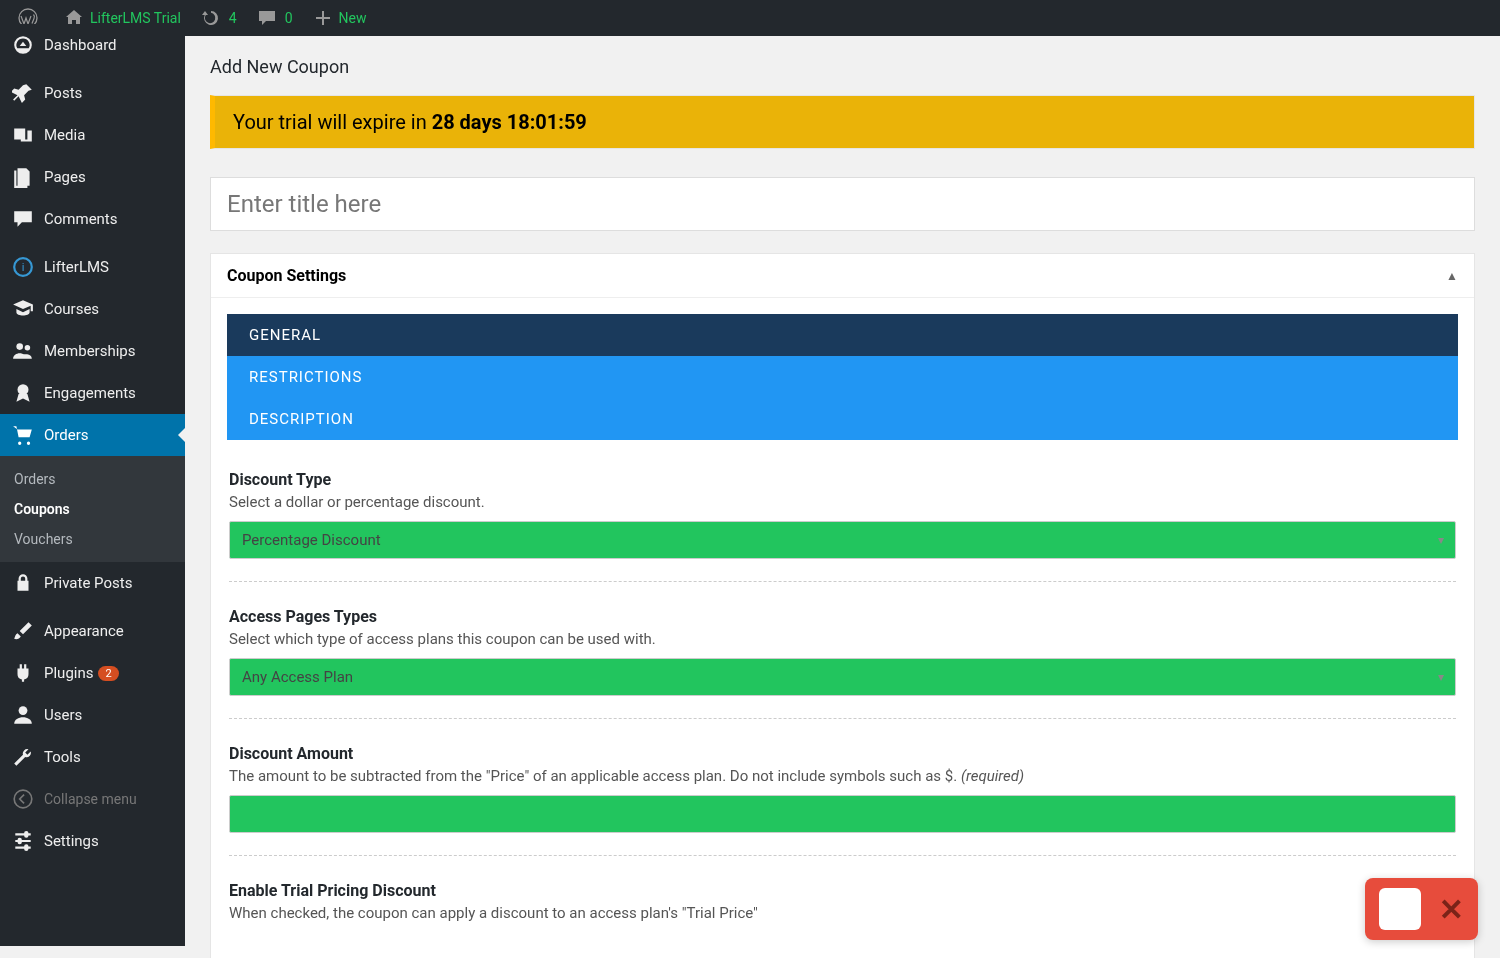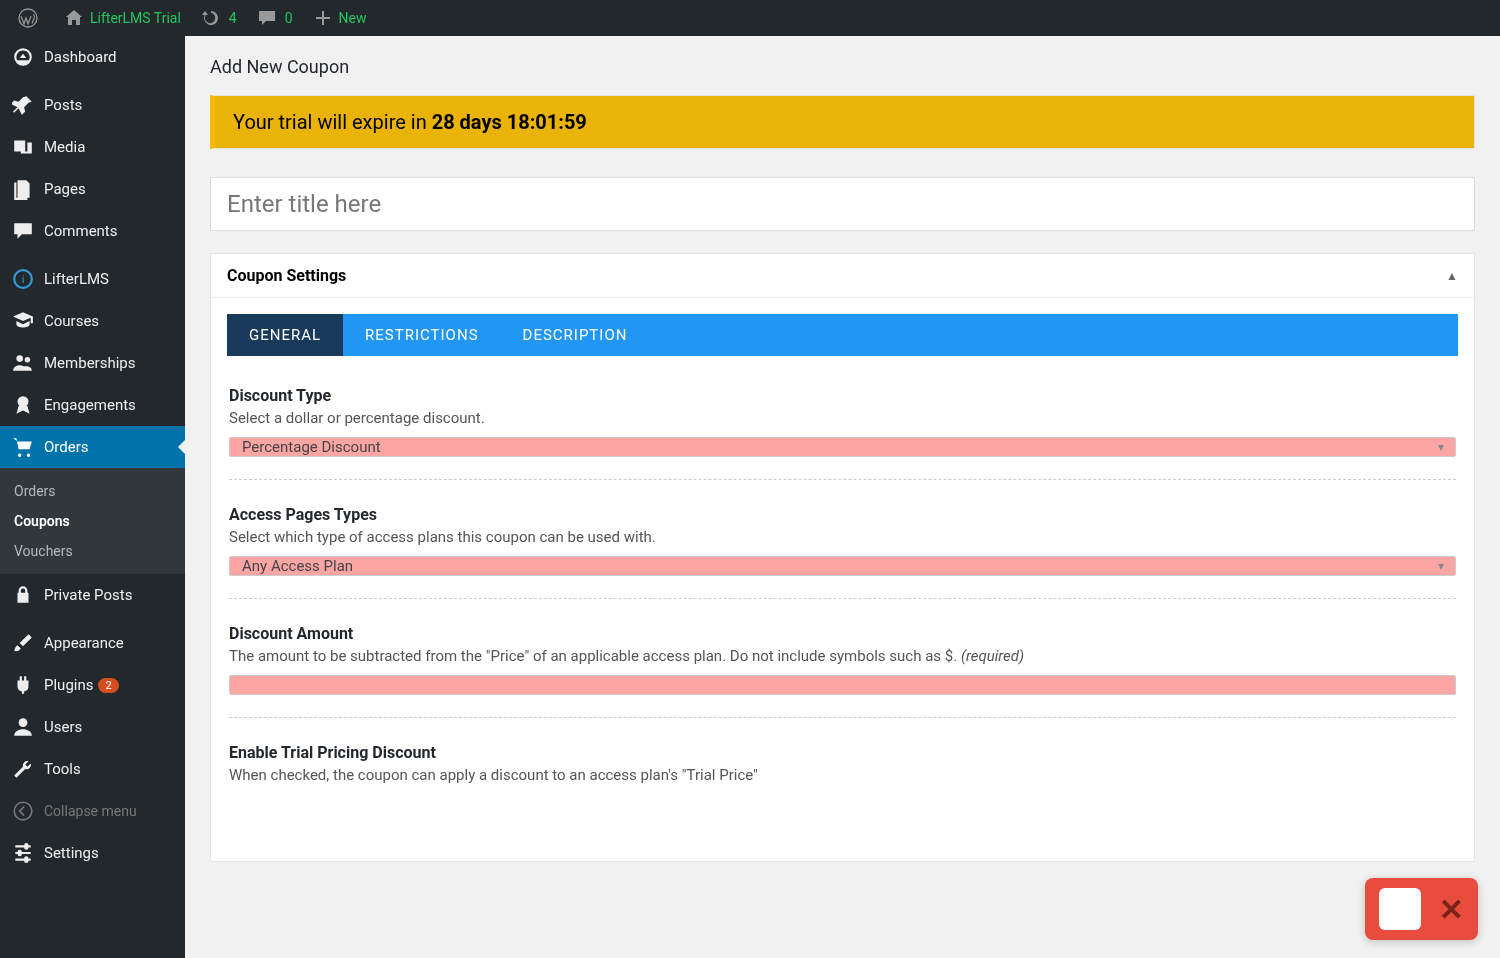--- a/index.html
+++ b/index.html
@@ -5,21 +5,21 @@
 * { margin: 0; padding: 0; box-sizing: border-box; font-family: -apple-system, BlinkMacSystemFont, "Segoe UI", Roboto, sans-serif; }
 body { background: #f1f1f1; height: 958px; width: 1500px; overflow: hidden; }
 
 
 .admin-bar { background: #23282d; color: #ccc; height: 36px; display: flex; align-items: center; padding: 0 8px; font-size: 14px; }
 .admin-bar .ab-item { display: flex; align-items: center; padding: 0 10px; cursor: pointer; color: #22c55e; }
 .admin-bar svg, .admin-bar .dashicon { width: 20px; height: 20px; fill: #aaa; margin-right: 6px; }
 .admin-bar .count { margin-left: 2px; }
 
 
-.sidebar { position: absolute; top: 36px; left: 0; width: 185px; background: #23282d; color: #eee; height: calc(100% - 36px); font-size: 15px; }
+.sidebar { position: absolute; top: 24px; left: 0; width: 185px; background: #23282d; color: #eee; height: calc(100% - 36px); font-size: 15px; }
 .sidebar .menu-item { display: flex; align-items: center; padding: 10px 12px; cursor: pointer; color: #eee; }
 .sidebar .menu-item .icon { width: 22px; height: 22px; margin-right: 10px; fill: #9ea3a8; display:flex; align-items:center; justify-content:center;}
 .sidebar .menu-item.current { background: #0073aa; color: #fff; position: relative; }
 .sidebar .menu-item.current .icon { fill: #fff; }
 .sidebar .menu-item.current::after { content:""; position:absolute; right:-1px; top:50%; transform:translateY(-50%); border:8px solid transparent; border-right-color:#f1f1f1; }
 .sidebar .submenu { background: #32373c; padding: 8px 0; }
 .sidebar .submenu .sub-item { padding: 7px 14px; color: #b4b9be; font-size: 14px; cursor:pointer; }
 .sidebar .submenu .sub-item.current { color: #fff; font-weight: 600; }
 .sidebar .badge { background:#d54e21; color:#fff; border-radius:10px; font-size:11px; padding:1px 7px; margin-left:5px; }
 .sidebar .collapse { color:#777; font-size:14px; }
@@ -33,31 +33,31 @@
 .notice strong { font-weight: 700; }
 
 input.title-input { width:100%; padding:12px 16px; font-size:24px; border:1px solid #ddd; background:#fff; color:#333; margin-bottom:22px; }
 input.title-input::placeholder { color:#777; }
 
 .postbox { background:#fff; border:1px solid #e5e5e5; margin-bottom: 20px; }
 .postbox-header { display:flex; justify-content:space-between; align-items:center; padding: 12px 16px; border-bottom:1px solid #eee;gap:48px; }
 .postbox-header h2 { font-size:16px; font-weight:700; }
 .toggle-indicator { font-size:12px; color:#666; cursor:pointer; }
 
-.tabs { display:flex; background:#2196f3; margin: 16px 16px 0 16px;}
+.tabs { display:flex; background:#2196f3; margin: 16px 16px 0 16px; flex-direction: column;}
 .tab { padding:12px 22px; color:#fff; font-size:15px; letter-spacing:1px; cursor:pointer; }
 .tab.active { background:#1a3a5c; }
 
 .fields { padding: 30px 18px 20px 18px; }
 .field { border-bottom: 1px dashed #ccc; padding-bottom: 22px; margin-bottom: 25px; }
 .field:last-child { border-bottom: none; }
 .field-label { font-weight:700; font-size:16px; color:#23282d; margin-bottom: 4px; }
 .field-desc { color:#555; font-size:15px; margin-bottom: 10px; }
 .field-desc em { font-style: italic; }
-select.fselect, input.finput { width:100%; padding:0 12px; border:1px solid #ccc; background:#fca5a5; font-size:15px; color:#444; border-radius:2px; -webkit-appearance:none; appearance:none;}
+select.fselect, input.finput { width:100%; padding:9px 12px; border:1px solid #ccc; background:#22c55e; font-size:15px; color:#444; border-radius:2px; -webkit-appearance:none; appearance:none;}
 .select-wrap { position:relative; }
 .select-wrap::after { content:"▾"; position:absolute; right:12px; top:50%; transform:translateY(-50%); color:#888; pointer-events:none; font-size:12px;}
 
 
 .float-widget { position:absolute; bottom:18px; right:22px; background:#e74c3c; border-radius:8px; padding:10px 14px; display:flex; align-items:center; gap:18px; box-shadow:0 2px 8px rgba(0,0,0,.2);}
 .float-widget .box { width:42px; height:42px; background:#fff; border-radius:6px; }
 .float-widget .x { font-size:30px; font-weight:900; color:#7b2318; cursor:pointer; }
 </style>
 </head>
 <body>

